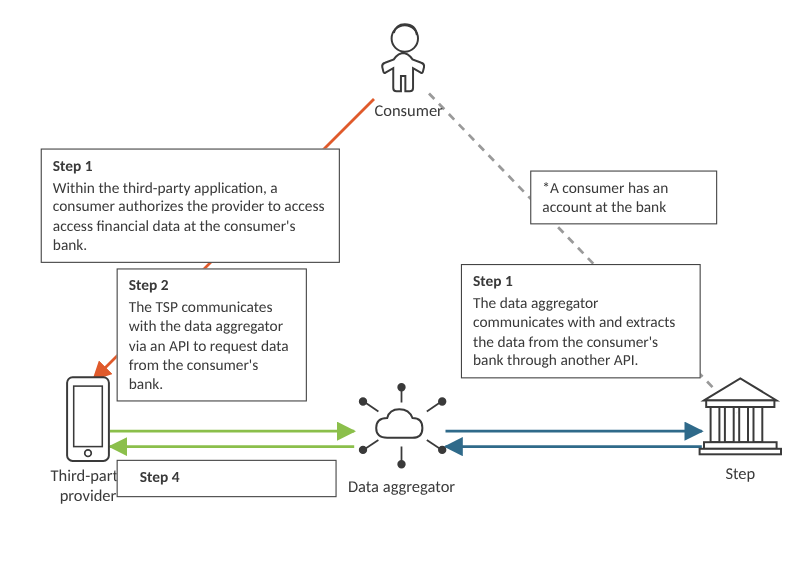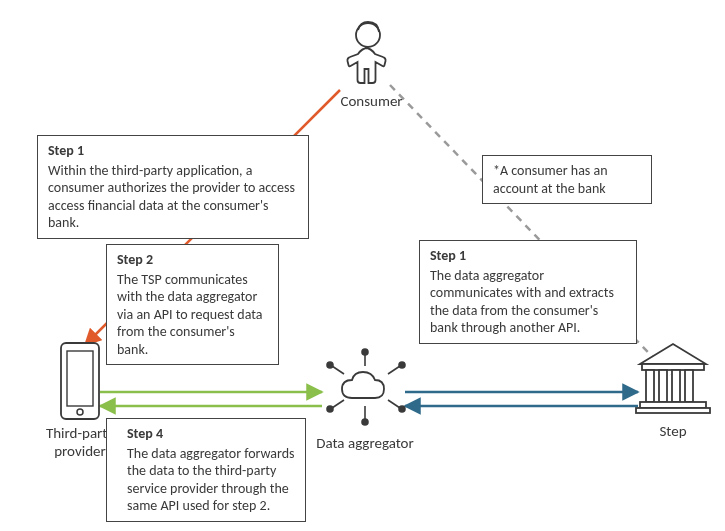--- a/index.html
+++ b/index.html
@@ -134,16 +134,15 @@
     <span>The TSP communicates with the data aggregator via an API to request data from the consumer's bank.</span>
   </div>
 
   <div class="box" style="left:419px; top:240px; width:218px;">
     <span class="title">Step 1</span>
     <span>The data aggregator communicates with and extracts the data from the consumer's bank through another API.</span>
   </div>
 
   <div class="box" style="left:106px; top:418px; width:200px;padding-left:20px;">
     <span class="title">Step 4</span>
-    <span>The data aggregator forwards the data to the third-party service provider through the same API used for step 2.</span>
   </div>
 
 </div>
 
 </body></html>

